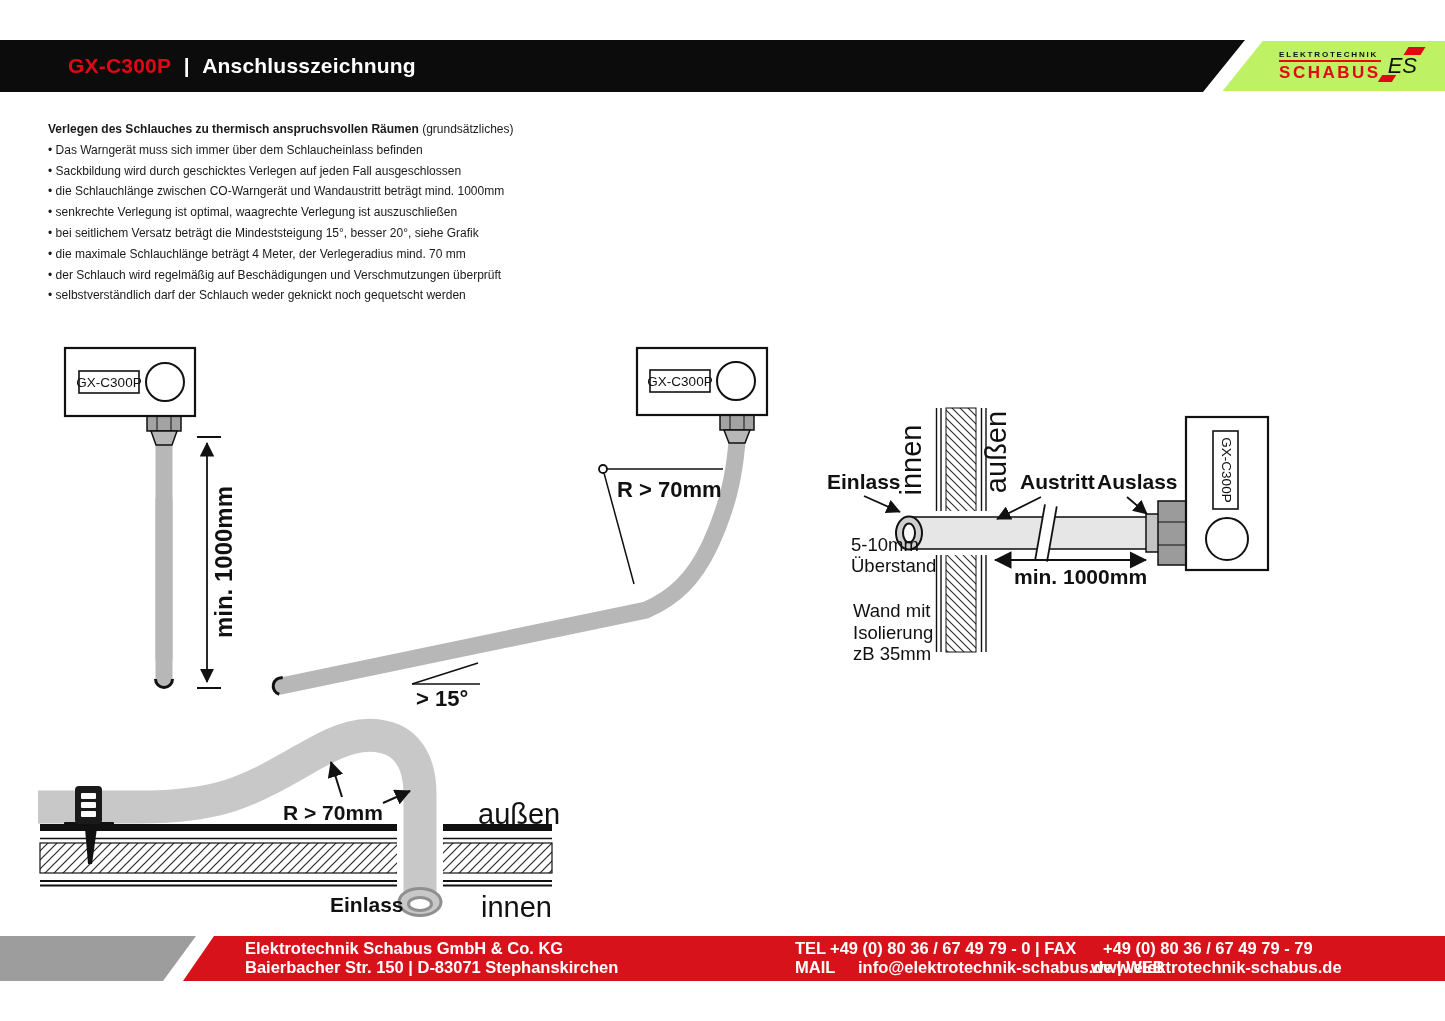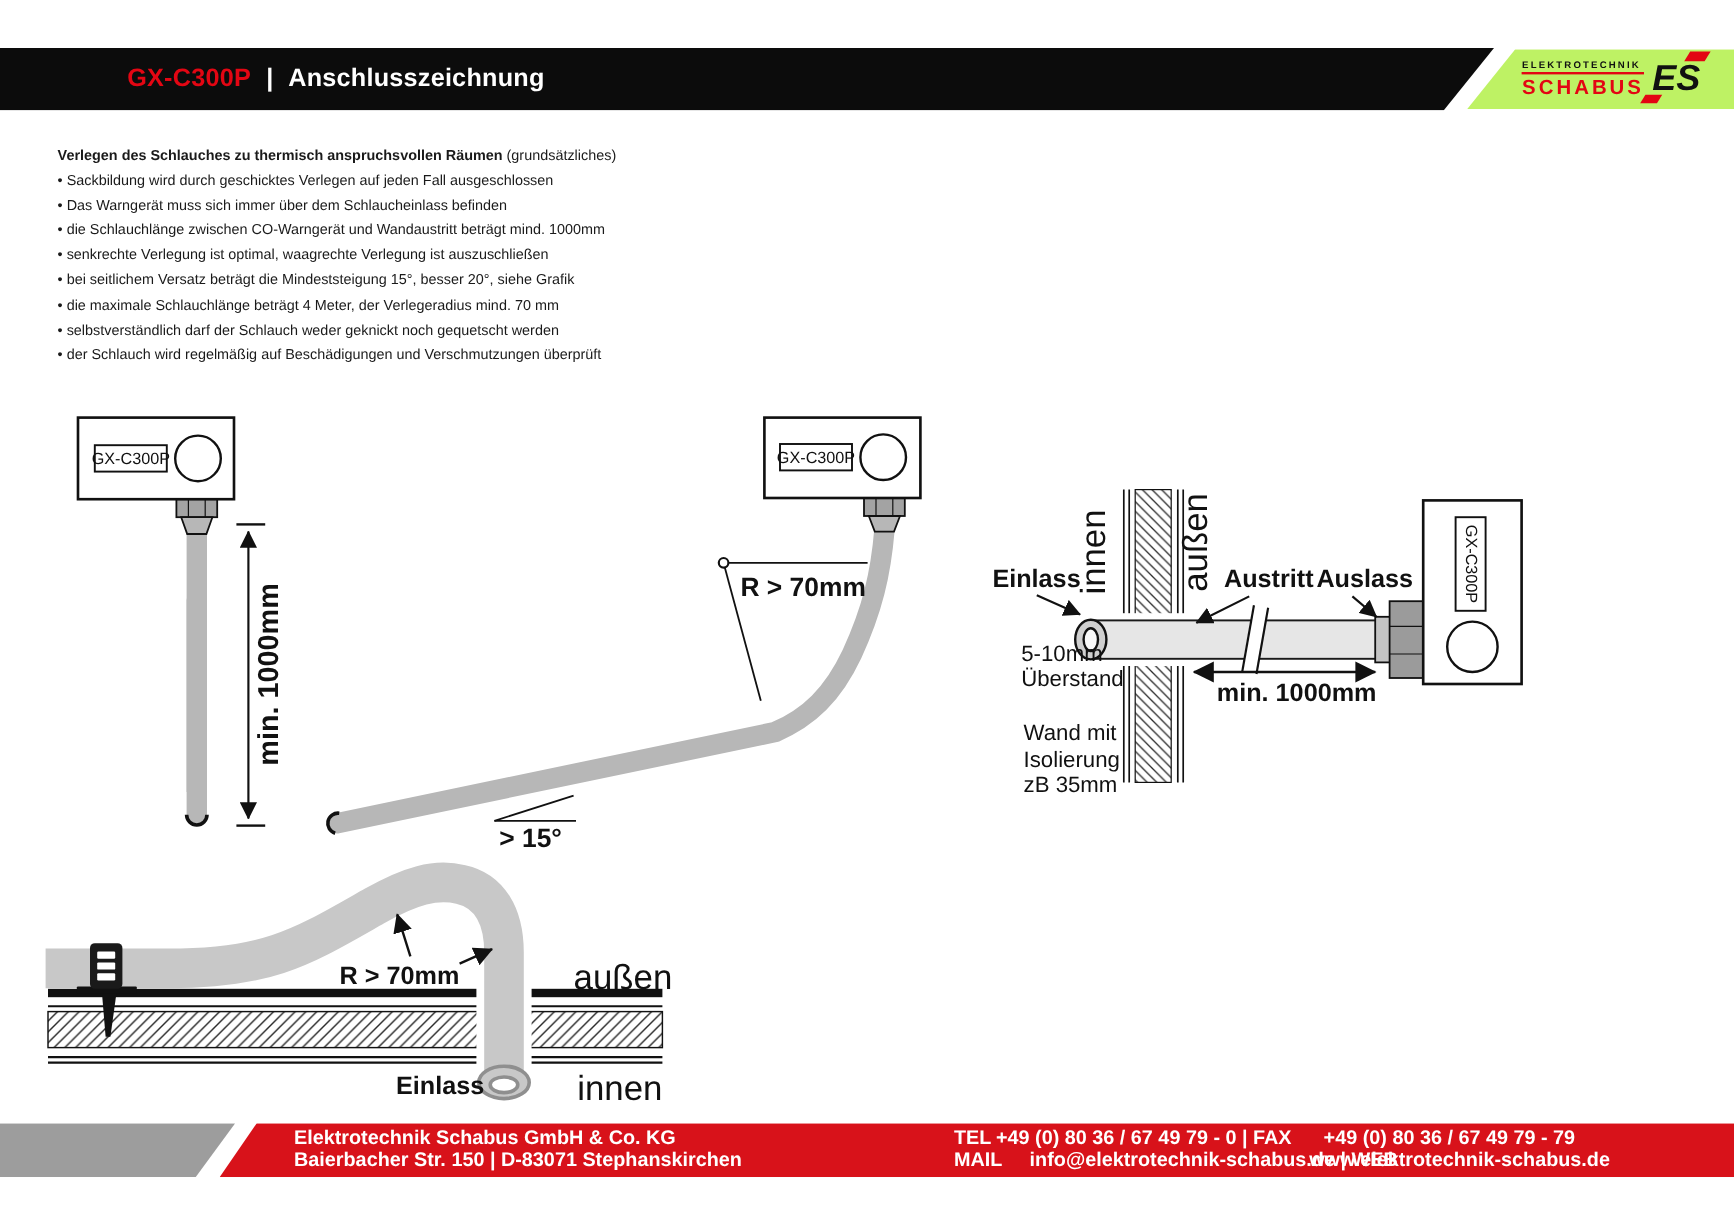--- a/index.html
+++ b/index.html
@@ -2,33 +2,33 @@
 <html><head>
 <meta charset="utf-8">
 <style>
   html,body{margin:0;padding:0;background:#fff;}
   body{width:1445px;height:1021px;position:relative;overflow:hidden;
        font-family:"Liberation Sans",sans-serif;color:#1a1a1a;}
   
   .topbar{position:absolute;left:0;top:40px;width:1245px;height:52px;background:#0c0c0c;
           clip-path:polygon(0 0,100% 0,calc(100% - 42px) 100%,0 100%);
           display:flex;align-items:center;}
-  .topbar-text{padding-left:106px;font-size:21px;font-weight:bold;letter-spacing:.2px;}
+  .topbar-text{padding-left:68px;font-size:21px;font-weight:bold;letter-spacing:.2px;}
   .topbar-product{color:#e30613;}
   .topbar-sep{color:#fff;padding:0 7px;}
   .topbar-title{color:#fff;}
   .logo-band{position:absolute;left:1210px;top:41px;width:235px;height:50px;background:#bef264;
              clip-path:polygon(21% 0,100% 0,100% 100%,5% 100%);
              display:flex;align-items:center;justify-content:flex-end;gap:7px;padding-right:16px;}
   .logo-txt{text-align:left;}
   .logo-top{font-size:8px;font-weight:bold;letter-spacing:1.8px;color:#111;
             border-bottom:2px solid #e30613;padding-bottom:1px;}
   .logo-name{font-size:17px;font-weight:bold;letter-spacing:2.5px;color:#e30613;margin-top:1px;}
   .logo-mark-wrap{position:relative;margin-right:28px;}
-  .logo-mark{font-size:30px;font-weight:700;font-style:italic;color:#111;line-height:1;}
+  .logo-mark{font-size:22px;font-weight:400;font-style:italic;color:#111;line-height:1;}
   .logo-acc{position:absolute;background:#e30613;transform:skewX(-32deg);}
   .acc1{width:17px;height:8px;top:-8px;right:-6px;}
   .acc2{width:14px;height:7px;bottom:-5px;left:-8px;}
   
   .intro{position:absolute;left:48px;top:119px;width:760px;font-size:12px;line-height:20.8px;}
   .intro-heading{margin-bottom:0;}
   .hb{font-weight:bold;}
   
   .footer{position:absolute;left:0;top:936px;width:1445px;height:45px;}
   .footer-gray{position:absolute;inset:0;background:#9d9d9d;
@@ -68,28 +68,28 @@
     <span class="logo-acc acc1"></span>
     <span class="logo-mark">ES</span>
     <span class="logo-acc acc2"></span>
   </div>
 </div>
 
 <div class="intro">
   <div class="intro-heading">
     <span class="hb">Verlegen des Schlauches zu thermisch anspruchsvollen Räumen</span><span> (grundsätzliches)</span>
   </div>
+  <div class="bullet">• Das Warngerät muss sich immer über dem Schlaucheinlass befinden</div>
   <div class="bullet">• Sackbildung wird durch geschicktes Verlegen auf jeden Fall ausgeschlossen</div>
-  <div class="bullet">• Das Warngerät muss sich immer über dem Schlaucheinlass befinden</div>
   <div class="bullet">• die Schlauchlänge zwischen CO-Warngerät und Wandaustritt beträgt mind. 1000mm</div>
   <div class="bullet">• senkrechte Verlegung ist optimal, waagrechte Verlegung ist auszuschließen</div>
   <div class="bullet">• bei seitlichem Versatz beträgt die Mindeststeigung 15°, besser 20°, siehe Grafik</div>
   <div class="bullet">• die maximale Schlauchlänge beträgt 4 Meter, der Verlegeradius mind. 70 mm</div>
+  <div class="bullet">• der Schlauch wird regelmäßig auf Beschädigungen und Verschmutzungen überprüft</div>
   <div class="bullet">• selbstverständlich darf der Schlauch weder geknickt noch gequetscht werden</div>
-  <div class="bullet">• der Schlauch wird regelmäßig auf Beschädigungen und Verschmutzungen überprüft</div>
 </div>
 
 <svg width="1445" height="615" viewBox="0 320 1445 615">
   <defs>
     <marker id="arr" markerWidth="8" markerHeight="8" refX="7.5" refY="4" orient="auto-start-reverse">
       <path d="M0,0 L8,4 L0,8 Z" fill="#111"></path>
     </marker>
     <pattern id="hb" width="8" height="8" patternUnits="userSpaceOnUse">
       <path d="M0,0 L8,8 M-2,6 L2,10 M6,-2 L10,2" stroke="#2a2a2a" stroke-width="1.1" fill="none"></path>
     </pattern>

